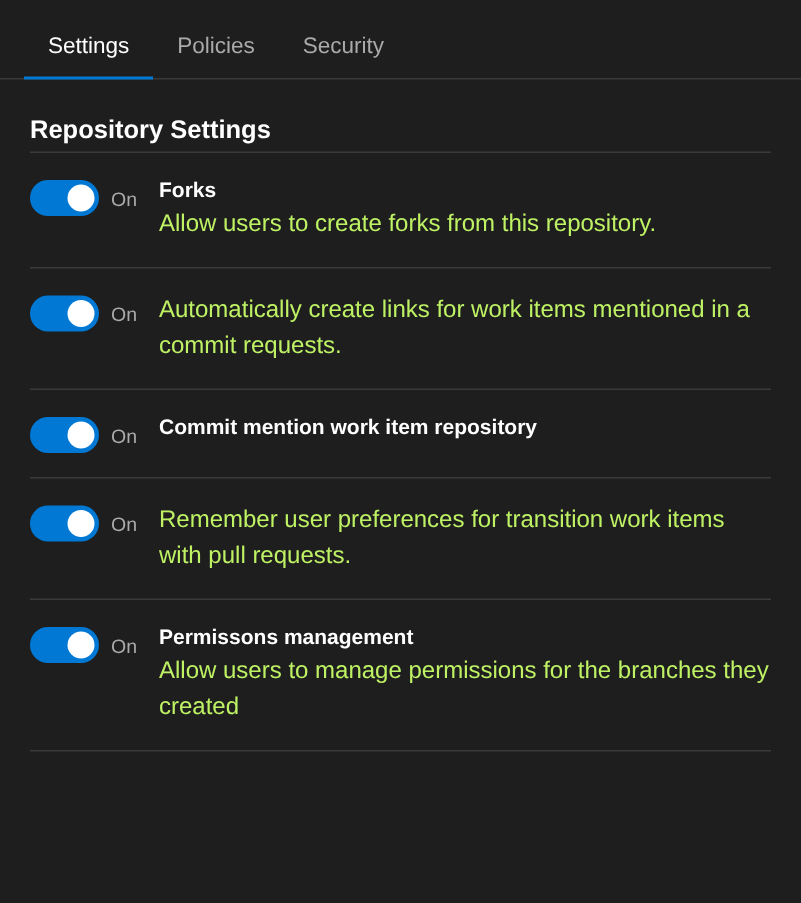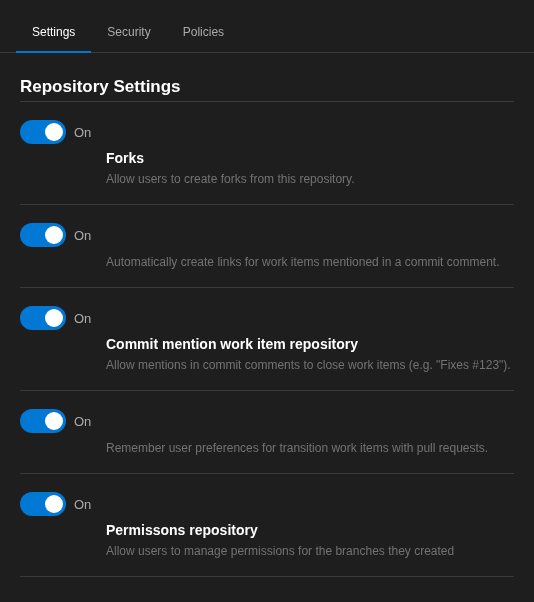--- a/index.html
+++ b/index.html
@@ -22,21 +22,21 @@
       display: flex;
       align-items: flex-end;
       padding: 0 16px;
       border-bottom: 1px solid #3a3a3a;
       background-color: #1e1e1e;
       height: 53px;
     }
 
     .nav-tab {
       padding: 12px 16px;
-      font-size: 12px;
+      font-size: 15px;
       color: #aaaaaa;
       cursor: pointer;
       border-bottom: 2px solid transparent;
       margin-bottom: -1px;
       user-select: none;
     }
 
     .nav-tab.active {
       color: #ffffff;
       border-bottom: 2px solid #0078d4;
@@ -112,44 +112,43 @@
     }
 
     .toggle-label {
       font-size: 13px;
       color: #aaaaaa;
       min-width: 20px;
     }
 
     .setting-text {
       flex: 1;
-      margin-top: 32px;
     }
 
     .setting-name {
       font-size: 14px;
       font-weight: 700;
       color: #ffffff;
       margin-bottom: 4px;
     }
 
     .setting-desc {
-      font-size: 12px;
-      color: #737373;
+      font-size: 16px;
+      color: #bef264;
       line-height: 1.5;
     }
   </style>
 </head>
 <body>
 
 <div class="top-nav">
 
 <div class="nav-tab active">Settings</div>
+    <div class="nav-tab">Policies</div>
     <div class="nav-tab">Security</div>
-    <div class="nav-tab">Policies</div>
   </div>
 
 <div class="main-content">
   <div class="section-title">Repository Settings</div>
   <div class="settings-list">
 
   <div class="setting-row">
         <div class="toggle-area">
           <div class="toggle on">
             <div class="toggle-knob"></div>
@@ -162,33 +161,32 @@
         </div>
       </div>
       <div class="setting-row">
         <div class="toggle-area">
           <div class="toggle on">
             <div class="toggle-knob"></div>
           </div>
           <span class="toggle-label">On</span>
         </div>
         <div class="setting-text">
-          <div class="setting-desc">Automatically create links for work items mentioned in a commit comment.</div>
+          <div class="setting-desc">Automatically create links for work items mentioned in a commit requests.</div>
         </div>
       </div>
       <div class="setting-row">
         <div class="toggle-area">
           <div class="toggle on">
             <div class="toggle-knob"></div>
           </div>
           <span class="toggle-label">On</span>
         </div>
         <div class="setting-text">
           <div class="setting-name">Commit mention work item repository</div>
-          <div class="setting-desc">Allow mentions in commit comments to close work items (e.g. "Fixes #123").</div>
         </div>
       </div>
       <div class="setting-row">
         <div class="toggle-area">
           <div class="toggle on">
             <div class="toggle-knob"></div>
           </div>
           <span class="toggle-label">On</span>
         </div>
         <div class="setting-text">
@@ -196,18 +194,18 @@
         </div>
       </div>
       <div class="setting-row">
         <div class="toggle-area">
           <div class="toggle on">
             <div class="toggle-knob"></div>
           </div>
           <span class="toggle-label">On</span>
         </div>
         <div class="setting-text">
-          <div class="setting-name">Permissons repository</div>
+          <div class="setting-name">Permissons management</div>
           <div class="setting-desc">Allow users to manage permissions for the branches they created</div>
         </div>
       </div>
     </div>
 </div>
 
 </body></html>

